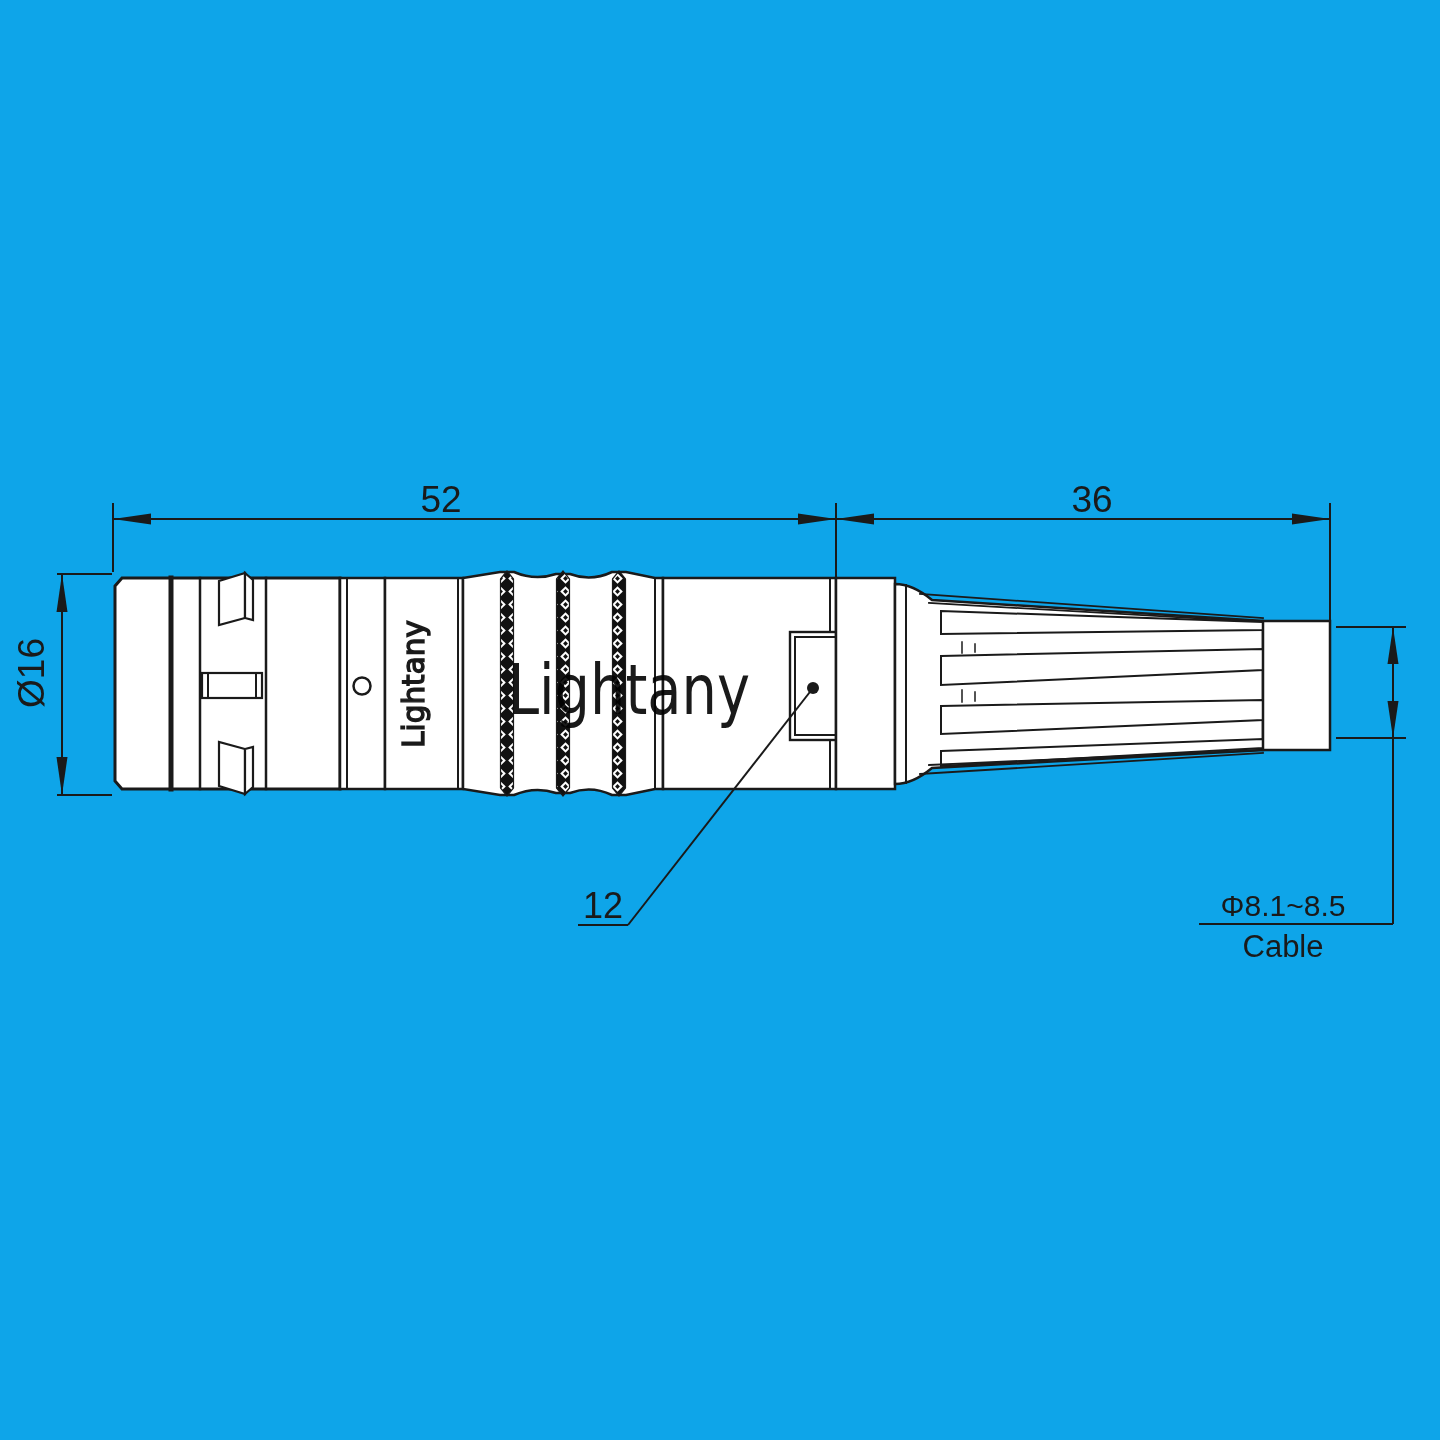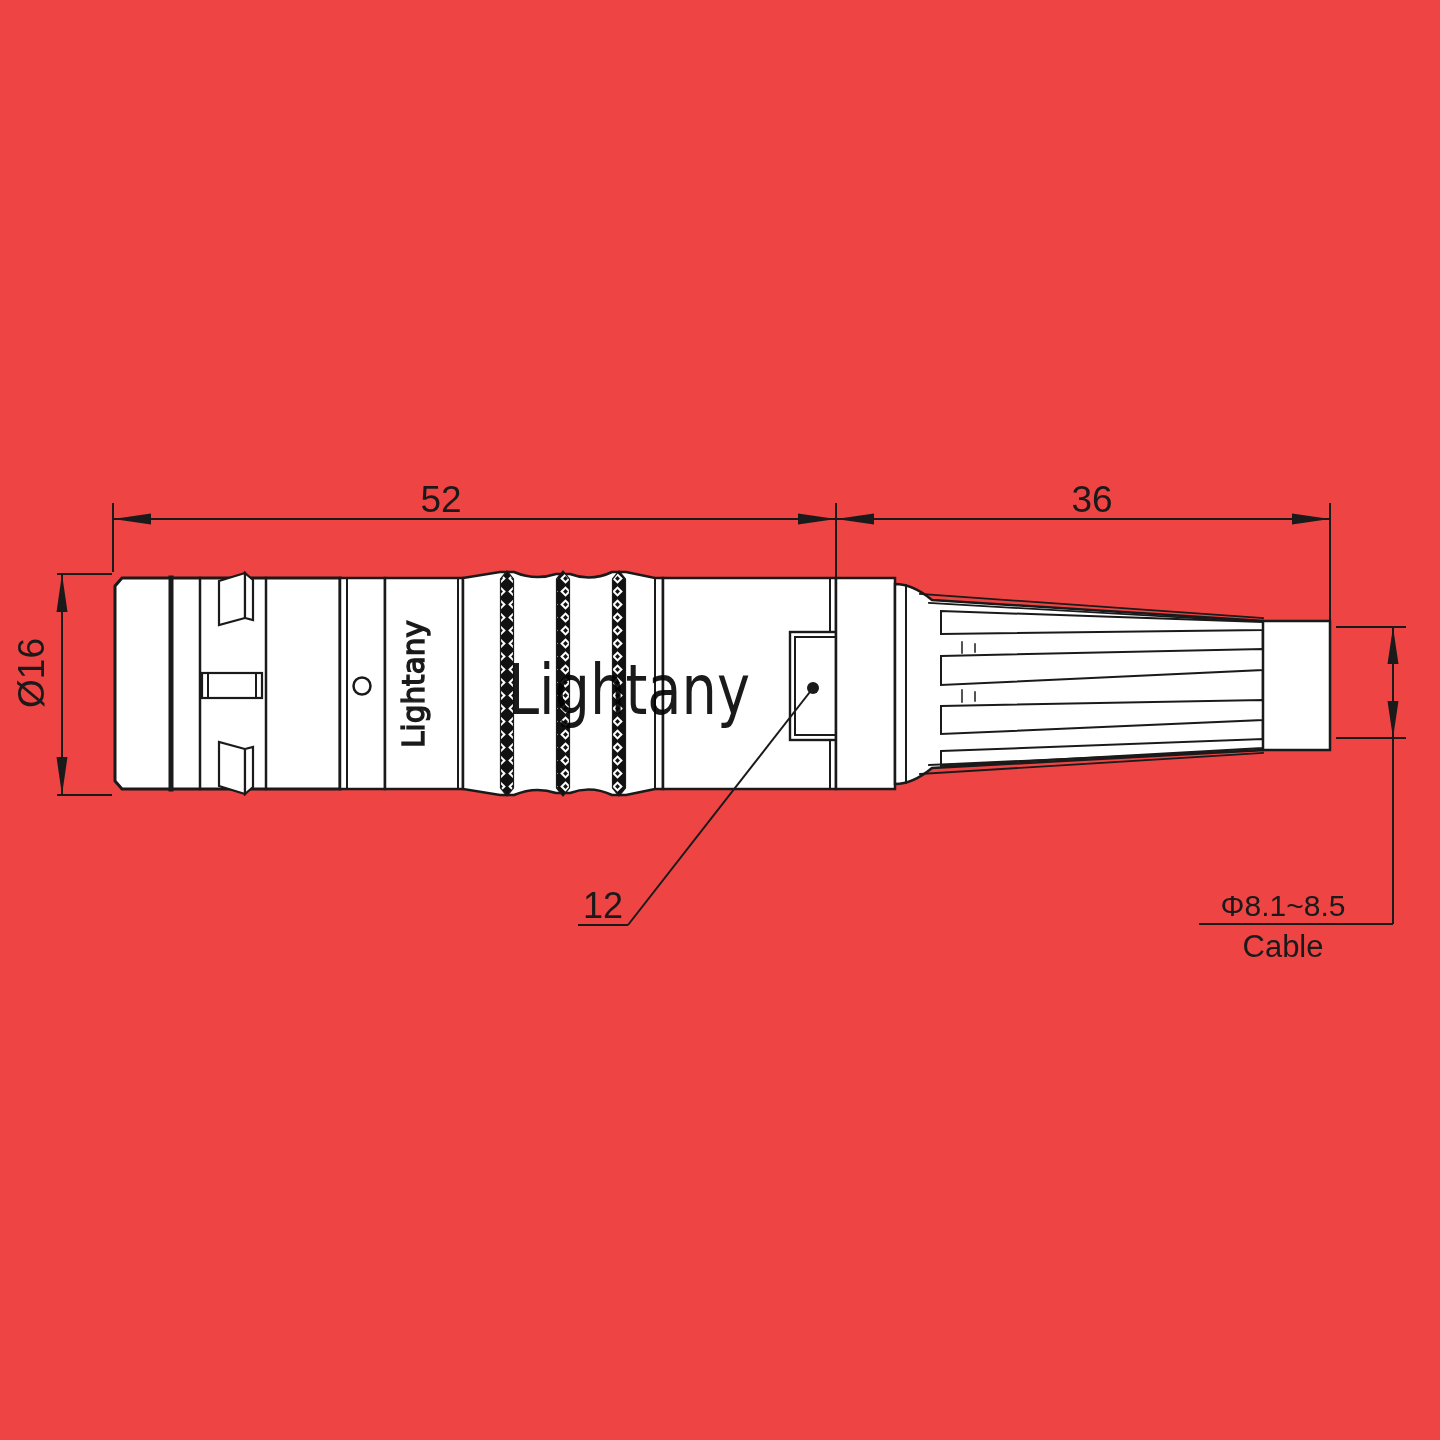--- a/index.html
+++ b/index.html
@@ -1,19 +1,19 @@
 <!DOCTYPE html>
 <html><head>
 <meta charset="utf-8">
 <style>
   html,body{margin:0;padding:0;background:#ffffff;}
   .canvas{
     position:relative;
     width:1440px;height:1440px;
-    background:#ef4444;
+    background:#0ea5e9;
     font-family:"Liberation Sans", sans-serif;
     overflow:hidden;
   }
   svg text{
     font-family:"Liberation Sans", sans-serif;
     fill:#1a1a1a;
   }
   svg text.soft{
     font-family:"DejaVu Sans", sans-serif;
   }

